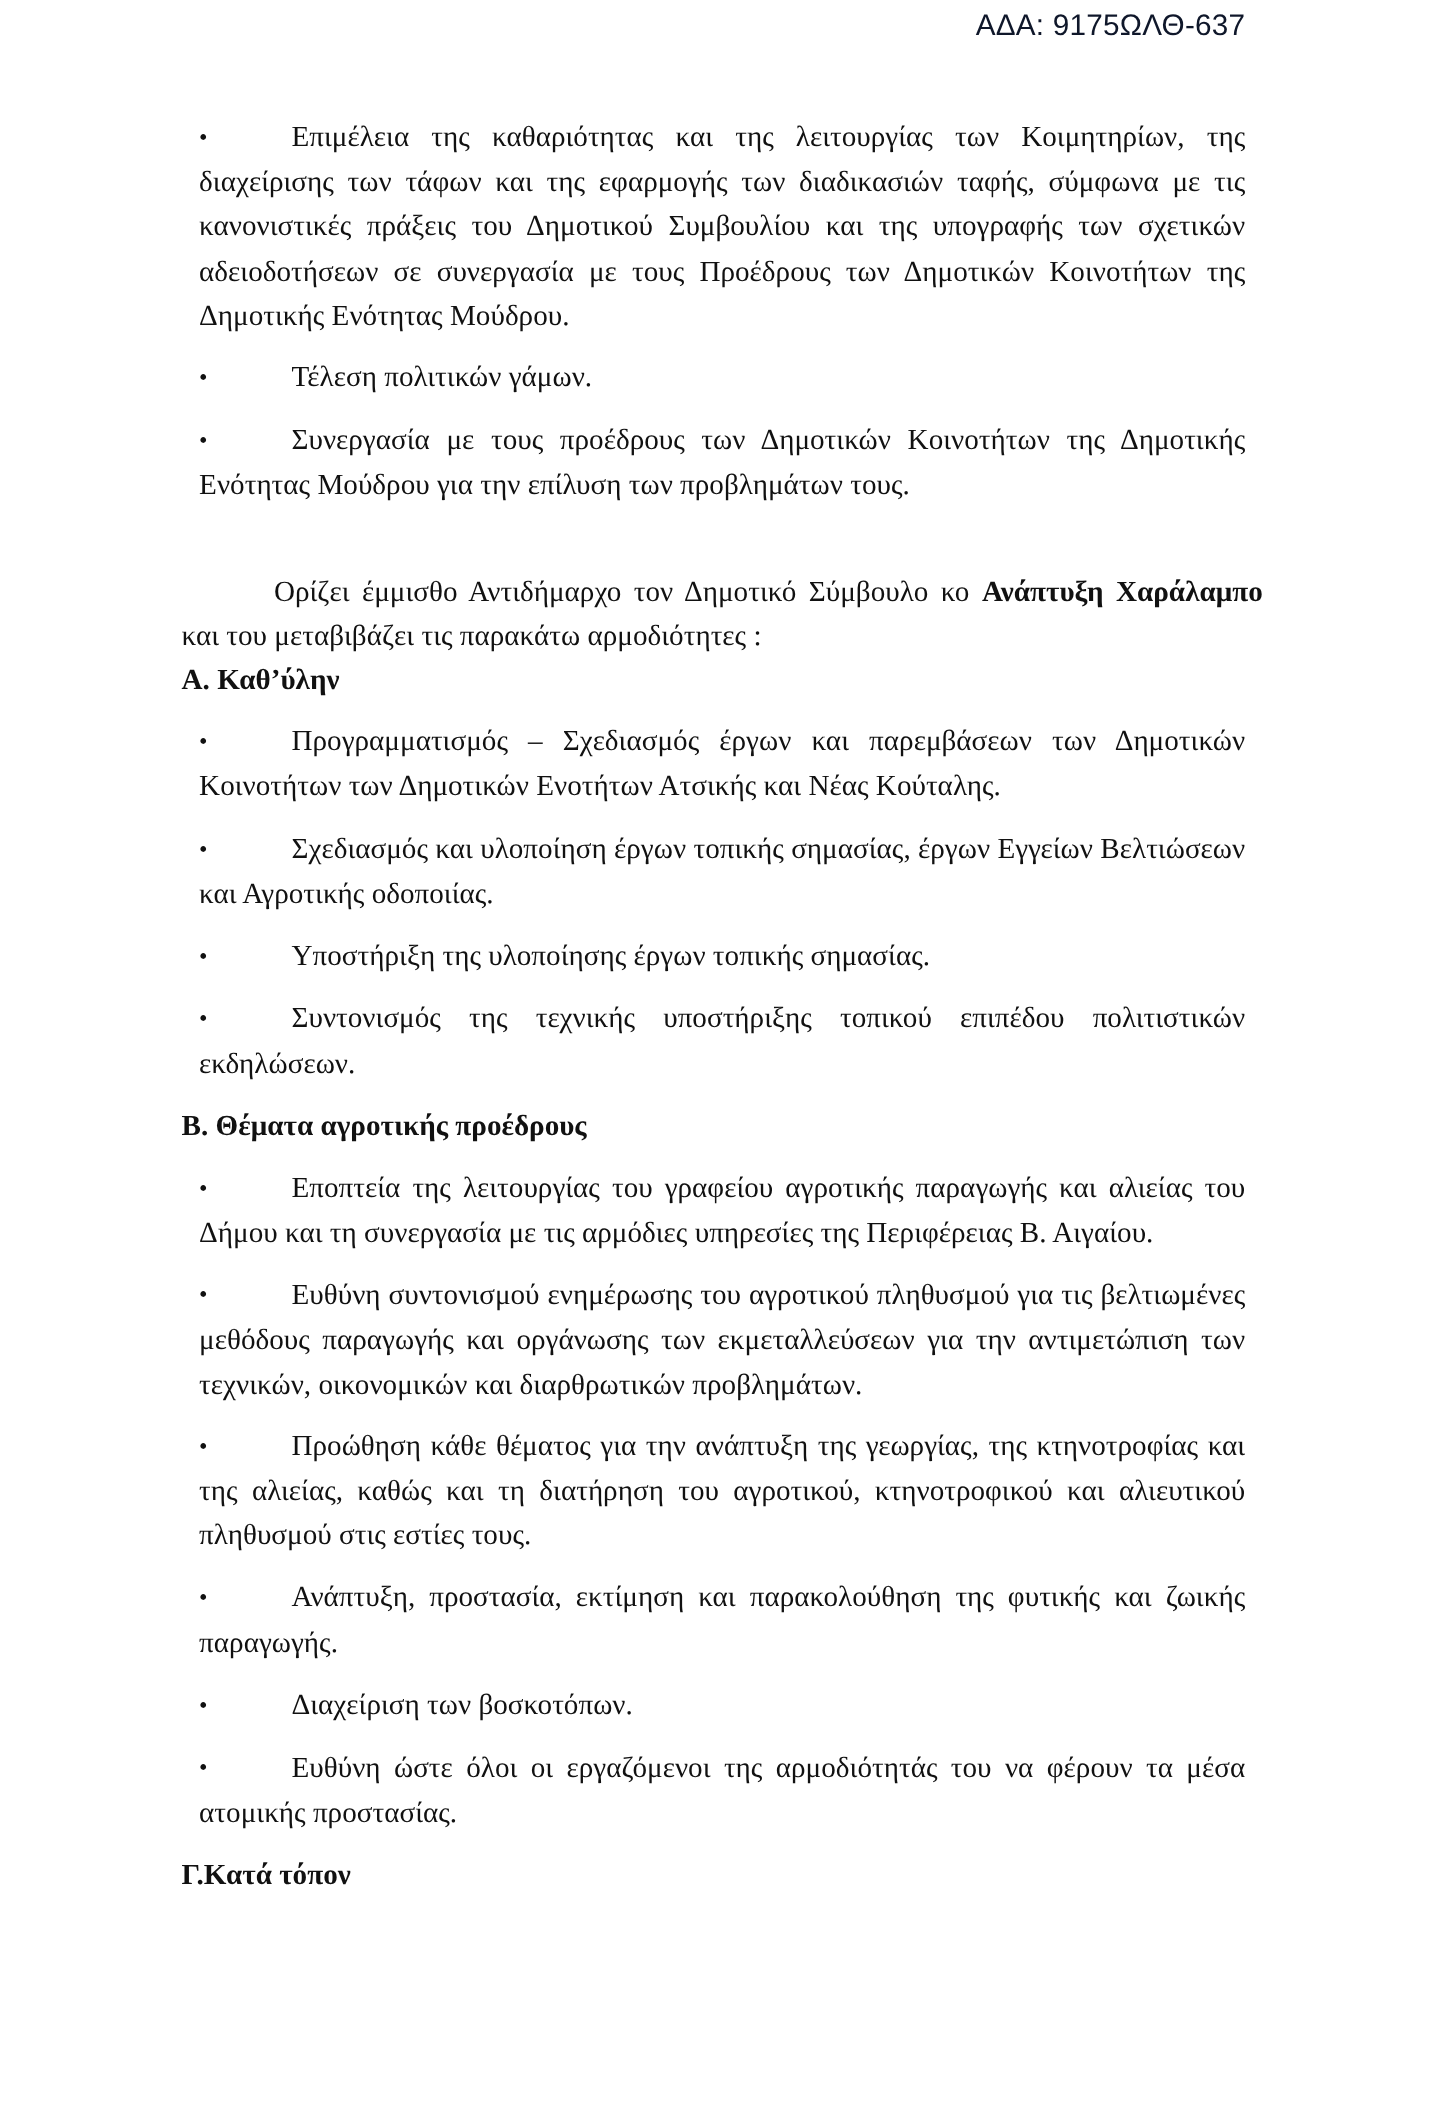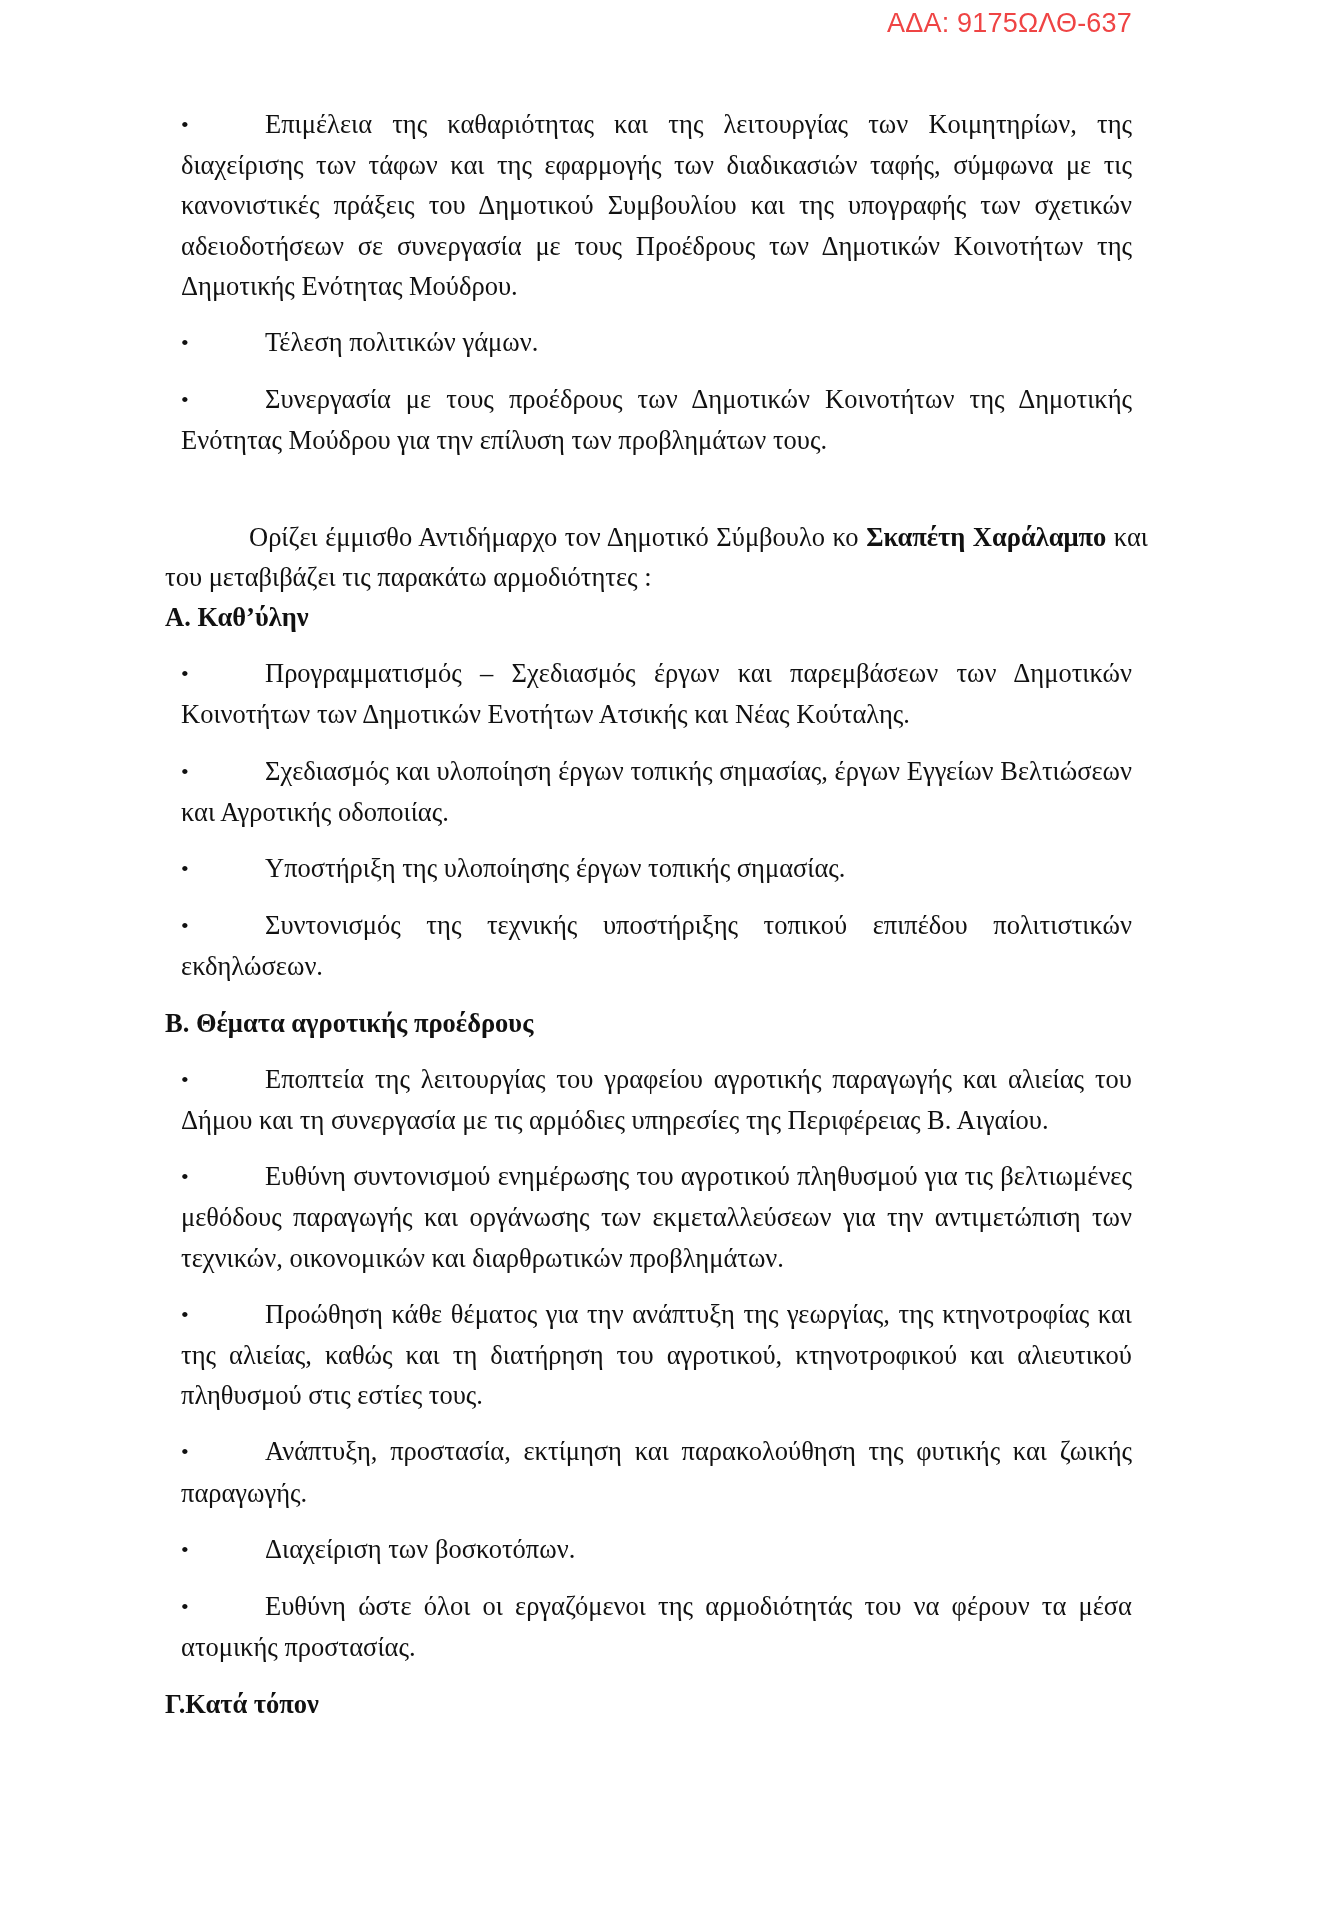--- a/index.html
+++ b/index.html
@@ -9,21 +9,21 @@
     position: relative;
     overflow: hidden;
     color: #111111;
   }
   .ada {
     position: absolute;
     top: 8px;
     left: 887px;
     font-family: "Liberation Sans", sans-serif;
     font-size: 27px;
-    color: #ef4444;
+    color: #0f172a;
     letter-spacing: 0.2px;
   }
   .page {
     position: absolute;
     top: 88px;
     left: 165px;
     width: 983px;
     font-family: "Liberation Serif", serif;
     font-size: 26.5px;
     line-height: 40.2px;
@@ -60,21 +60,21 @@
 
 <div class="page">
 
   <p class="bullet"><span class="dot">•</span><span>Επιμέλεια της καθαριότητας και της λειτουργίας των Κοιμητηρίων, της διαχείρισης των τάφων και της εφαρμογής των διαδικασιών ταφής, σύμφωνα με τις κανονιστικές πράξεις του Δημοτικού Συμβουλίου και της υπογραφής των σχετικών αδειοδοτήσεων σε συνεργασία με τους Προέδρους των Δημοτικών Κοινοτήτων της Δημοτικής Ενότητας Μούδρου.</span></p>
   <p class="bullet"><span class="dot">•</span><span>Τέλεση πολιτικών γάμων.</span></p>
   <p class="bullet"><span class="dot">•</span><span>Συνεργασία με τους προέδρους των Δημοτικών Κοινοτήτων της Δημοτικής Ενότητας Μούδρου  για την επίλυση των προβλημάτων τους.</span></p>
 
   <div class="spacer"></div>
 
 
-  <p class="indent"><span>Ορίζει έμμισθο Αντιδήμαρχο τον Δημοτικό Σύμβουλο κο </span><b>Σκαπέτη Χαράλαμπο</b><span> και του μεταβιβάζει τις  παρακάτω αρμοδιότητες  :</span></p>
+  <p class="indent"><span>Ορίζει έμμισθο Αντιδήμαρχο τον Δημοτικό Σύμβουλο κο </span><b>Ανάπτυξη Χαράλαμπο</b><span> και του μεταβιβάζει τις  παρακάτω αρμοδιότητες  :</span></p>
 
   <p class="subhead">Α. Καθ’ύλην</p>
   <p class="bullet"><span class="dot">•</span><span>Προγραμματισμός – Σχεδιασμός έργων και παρεμβάσεων των Δημοτικών Κοινοτήτων των Δημοτικών Ενοτήτων Ατσικής και Νέας Κούταλης.</span></p>
   <p class="bullet"><span class="dot">•</span><span>Σχεδιασμός και υλοποίηση έργων τοπικής σημασίας, έργων Εγγείων Βελτιώσεων και Αγροτικής οδοποιίας.</span></p>
   <p class="bullet"><span class="dot">•</span><span>Υποστήριξη της υλοποίησης έργων τοπικής σημασίας.</span></p>
   <p class="bullet"><span class="dot">•</span><span>Συντονισμός της τεχνικής υποστήριξης τοπικού επιπέδου πολιτιστικών εκδηλώσεων.</span></p>
 
   <p class="subhead">Β. Θέματα αγροτικής προέδρους</p>
   <p class="bullet"><span class="dot">•</span><span>Εποπτεία της λειτουργίας του γραφείου αγροτικής παραγωγής και αλιείας του Δήμου και τη συνεργασία με τις αρμόδιες υπηρεσίες της Περιφέρειας Β. Αιγαίου.</span></p>
   <p class="bullet"><span class="dot">•</span><span>Ευθύνη συντονισμού ενημέρωσης του αγροτικού πληθυσμού για τις βελτιωμένες μεθόδους παραγωγής και οργάνωσης των εκμεταλλεύσεων για την αντιμετώπιση των τεχνικών, οικονομικών και διαρθρωτικών προβλημάτων.</span></p>

